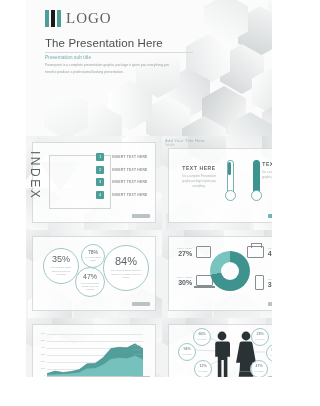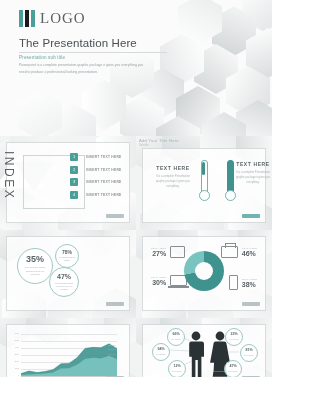--- a/index.html
+++ b/index.html
@@ -2,21 +2,21 @@
 <html><head>
 <meta charset="utf-8">
 <style>
   html,body{margin:0;padding:0;}
   body{
     width:272px;height:406px;overflow:hidden;
     background:#ffffff;
     font-family:"Liberation Sans", sans-serif;
     -webkit-font-smoothing:antialiased;
   }
-  .page{position:relative;width:272px;height:377px;overflow:hidden;background:#fff;}
+  .page{position:relative;width:272px;height:377px;overflow:hidden;background:#fff;margin-left:26px;}
 
   
   .poly-bg{position:absolute;inset:0;overflow:hidden;background:#f2f3f3;}
   .poly-bg i{position:absolute;display:block;}
 
   
   .slide1{position:absolute;left:0;top:0;width:272px;height:136px;overflow:hidden;background:#fbfbfb;}
   .s1bg{position:absolute;inset:0;}
   .hexwrap{position:absolute;inset:0;}
   .hex{
@@ -73,21 +73,21 @@
   .thermo .bulb{position:absolute;left:0;top:30px;width:9px;height:9px;border:1px solid #74b3af;border-radius:50%;background:#fff;}
   .thermo.solid .stem{background:#3f938f;border-color:#3f938f;}
   .thermo.solid .bulb{background:#fff;border-color:#74b3af;}
   .th-txt{position:absolute;width:40px;text-align:center;}
   .th-txt .h{font-size:5px;color:#5e6669;letter-spacing:.6px;font-weight:bold;}
   .th-txt .p{margin-top:3px;font-size:2.7px;line-height:1.9;color:#a9b1b4;}
 
   
   .bub{position:absolute;border:1px solid #9ec8c6;border-radius:50%;background:rgba(255,255,255,.86);
        display:flex;flex-direction:column;align-items:center;justify-content:center;text-align:center;}
-  .bub .v{color:#5c6468;font-weight:bold;line-height:1;text-align:center;}
+  .bub .v{color:#5c6468;font-weight:normal;line-height:1;text-align:center;}
   .bub .d{color:#a7afb2;line-height:1.8;margin-top:2px;}
 
   
   .dev{position:absolute;display:flex;align-items:center;gap:4px;}
   .dev .txt{text-align:right;}
   .dev .cap{font-size:2.4px;color:#b3babd;letter-spacing:.2px;}
   .dev .val{font-size:7px;color:#5a6265;font-weight:bold;line-height:1;}
   .dev.rev{flex-direction:row-reverse;}
   .dev.rev .txt{text-align:left;}
   .ic{border:1px solid #868e91;position:relative;}
@@ -247,20 +247,24 @@
         <span class="d" style="font-size:2px;width:26px;">It is a complete graphic package it gives you everything</span>
       </div>
       <div class="bub" style="left:48px;top:7px;width:22px;height:22px;">
         <span class="v" style="font-size:5px;">78%</span>
         <span class="d" style="font-size:1.6px;width:17px;">It is a complete graphic package</span>
       </div>
       <div class="bub" style="left:42px;top:30px;width:28px;height:28px;">
         <span class="v" style="font-size:7px;">47%</span>
         <span class="d" style="font-size:1.8px;width:22px;">It is a complete graphic package it gives you everything</span>
       </div>
+      <div class="bub" style="left:70px;top:8px;width:44px;height:44px;">
+        <span class="v" style="font-size:11px;">84%</span>
+        <span class="d" style="font-size:2px;width:34px;">It is a complete graphic package it gives you everything you need to produce</span>
+      </div>
       <div class="pgnum"></div>
     </div>
   </div>
 
   <div class="slide" style="left:136px;top:230px;width:136px;height:88px;">
     <div class="poly-bg">
       <i class="hex" style="left:-16px;top:-20px;background:linear-gradient(140deg,#ffffff,#dcdfe0);"></i>
       <i class="hex" style="left:22px;top:-24px;background:linear-gradient(220deg,#ffffff,#d2d6d7);"></i>
       <i class="hex" style="left:62px;top:-18px;background:linear-gradient(60deg,#ffffff,#e6e8e9);"></i>
       <i class="hex" style="left:102px;top:-22px;background:linear-gradient(290deg,#ffffff,#dadddf);"></i>

